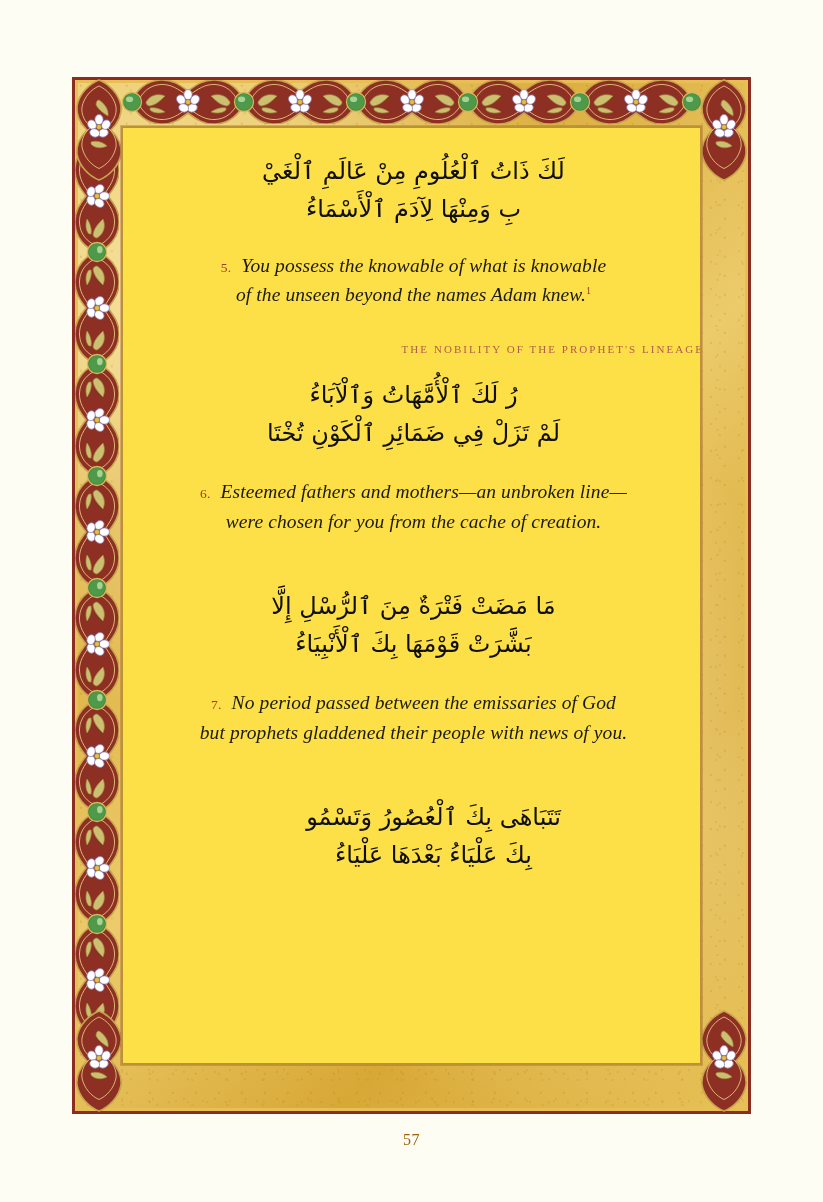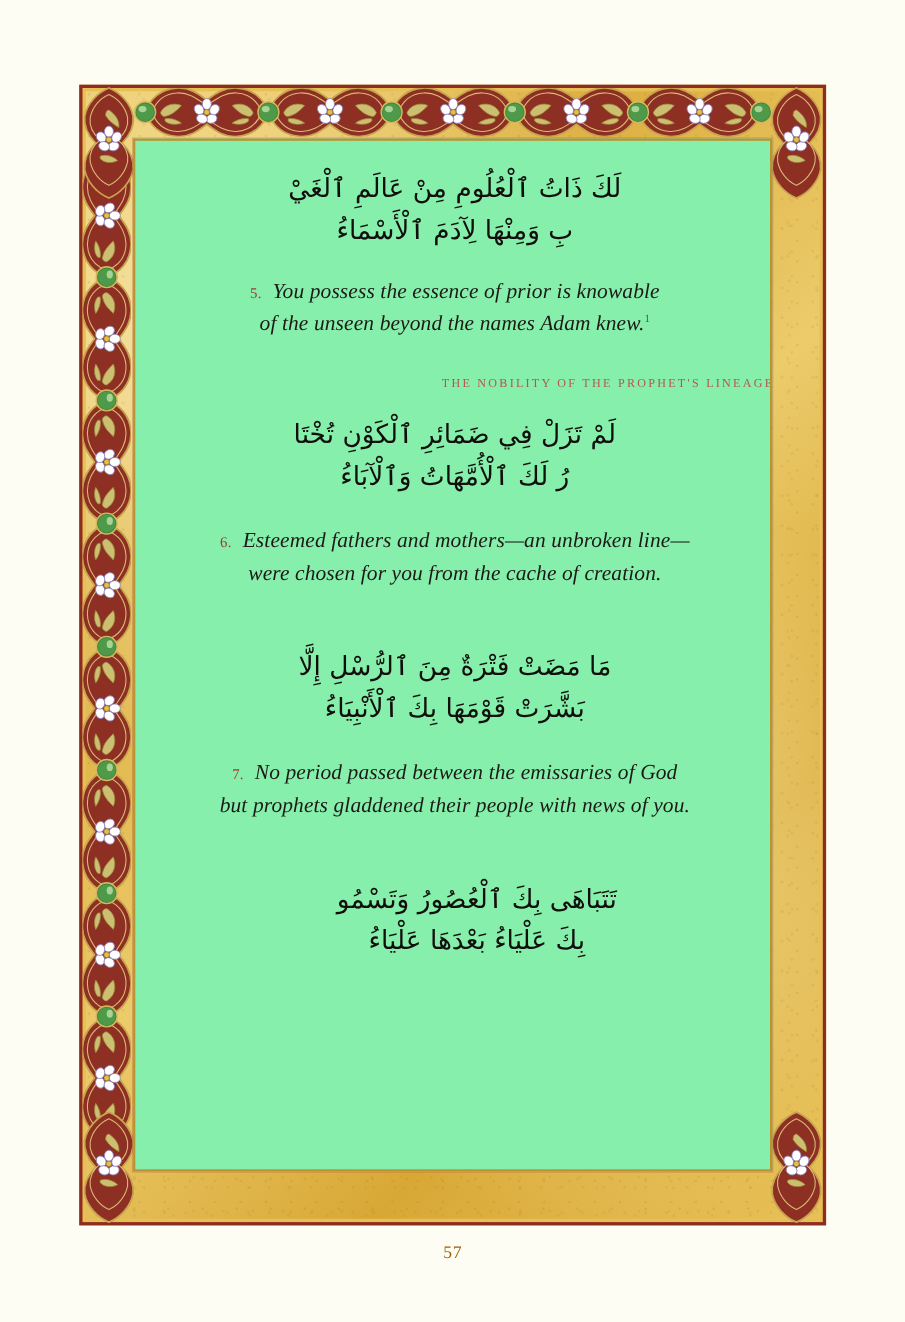--- a/index.html
+++ b/index.html
@@ -58,21 +58,21 @@
     pointer-events: none;
   }
 
   
   #field {
     position: absolute;
     left: 121px;
     top: 126px;
     width: 581px;
     height: 939px;
-    background: #86efac;
+    background: #fde047;
     border: 2px solid #b99334;
     box-sizing: border-box;
     box-shadow: 0 0 0 1px rgba(140,45,34,.25);
     overflow: hidden;
   }
 
   
   .orn {
     position: absolute;
     pointer-events: none;
@@ -305,31 +305,31 @@
 
   <div id="field">
     <div class="content">
 
       <div class="stanza" style="margin-top:25px;">
         <div class="arabic">
           <span class="ar-line">لَكَ ذَاتُ ٱلْعُلُومِ مِنْ عَالَمِ ٱلْغَيْ</span>
           <span class="ar-line">بِ وَمِنْهَا لِآدَمَ ٱلْأَسْمَاءُ</span>
         </div>
         <div class="translation" style="margin-top:22px;">
-          <span class="tl-line"><span class="vnum">5.</span>&nbsp; <span>You possess the essence of prior is knowable</span></span>
+          <span class="tl-line"><span class="vnum">5.</span>&nbsp; <span>You possess the knowable of what is knowable</span></span>
           <span class="tl-line"><span>of the unseen beyond the names Adam knew.</span><span class="fnote">1</span></span>
         </div>
       </div>
 
       <div class="section-head" style="margin-top:33px;">The Nobility of the Prophet's Lineage</div>
 
       <div class="stanza" style="margin-top:22px;">
         <div class="arabic">
+          <span class="ar-line">رُ لَكَ ٱلْأُمَّهَاتُ وَٱلْآبَاءُ</span>
           <span class="ar-line">لَمْ تَزَلْ فِي ضَمَائِرِ ٱلْكَوْنِ تُخْتَا</span>
-          <span class="ar-line">رُ لَكَ ٱلْأُمَّهَاتُ وَٱلْآبَاءُ</span>
         </div>
         <div class="translation" style="margin-top:24px;">
           <span class="tl-line"><span class="vnum">6.</span>&nbsp; <span>Esteemed fathers and mothers—an unbroken line—</span></span>
           <span class="tl-line"><span>were chosen for you from the cache of creation.</span></span>
         </div>
       </div>
 
       <div class="stanza" style="margin-top:52px;">
         <div class="arabic">
           <span class="ar-line">مَا مَضَتْ فَتْرَةٌ مِنَ ٱلرُّسْلِ إِلَّا</span>

